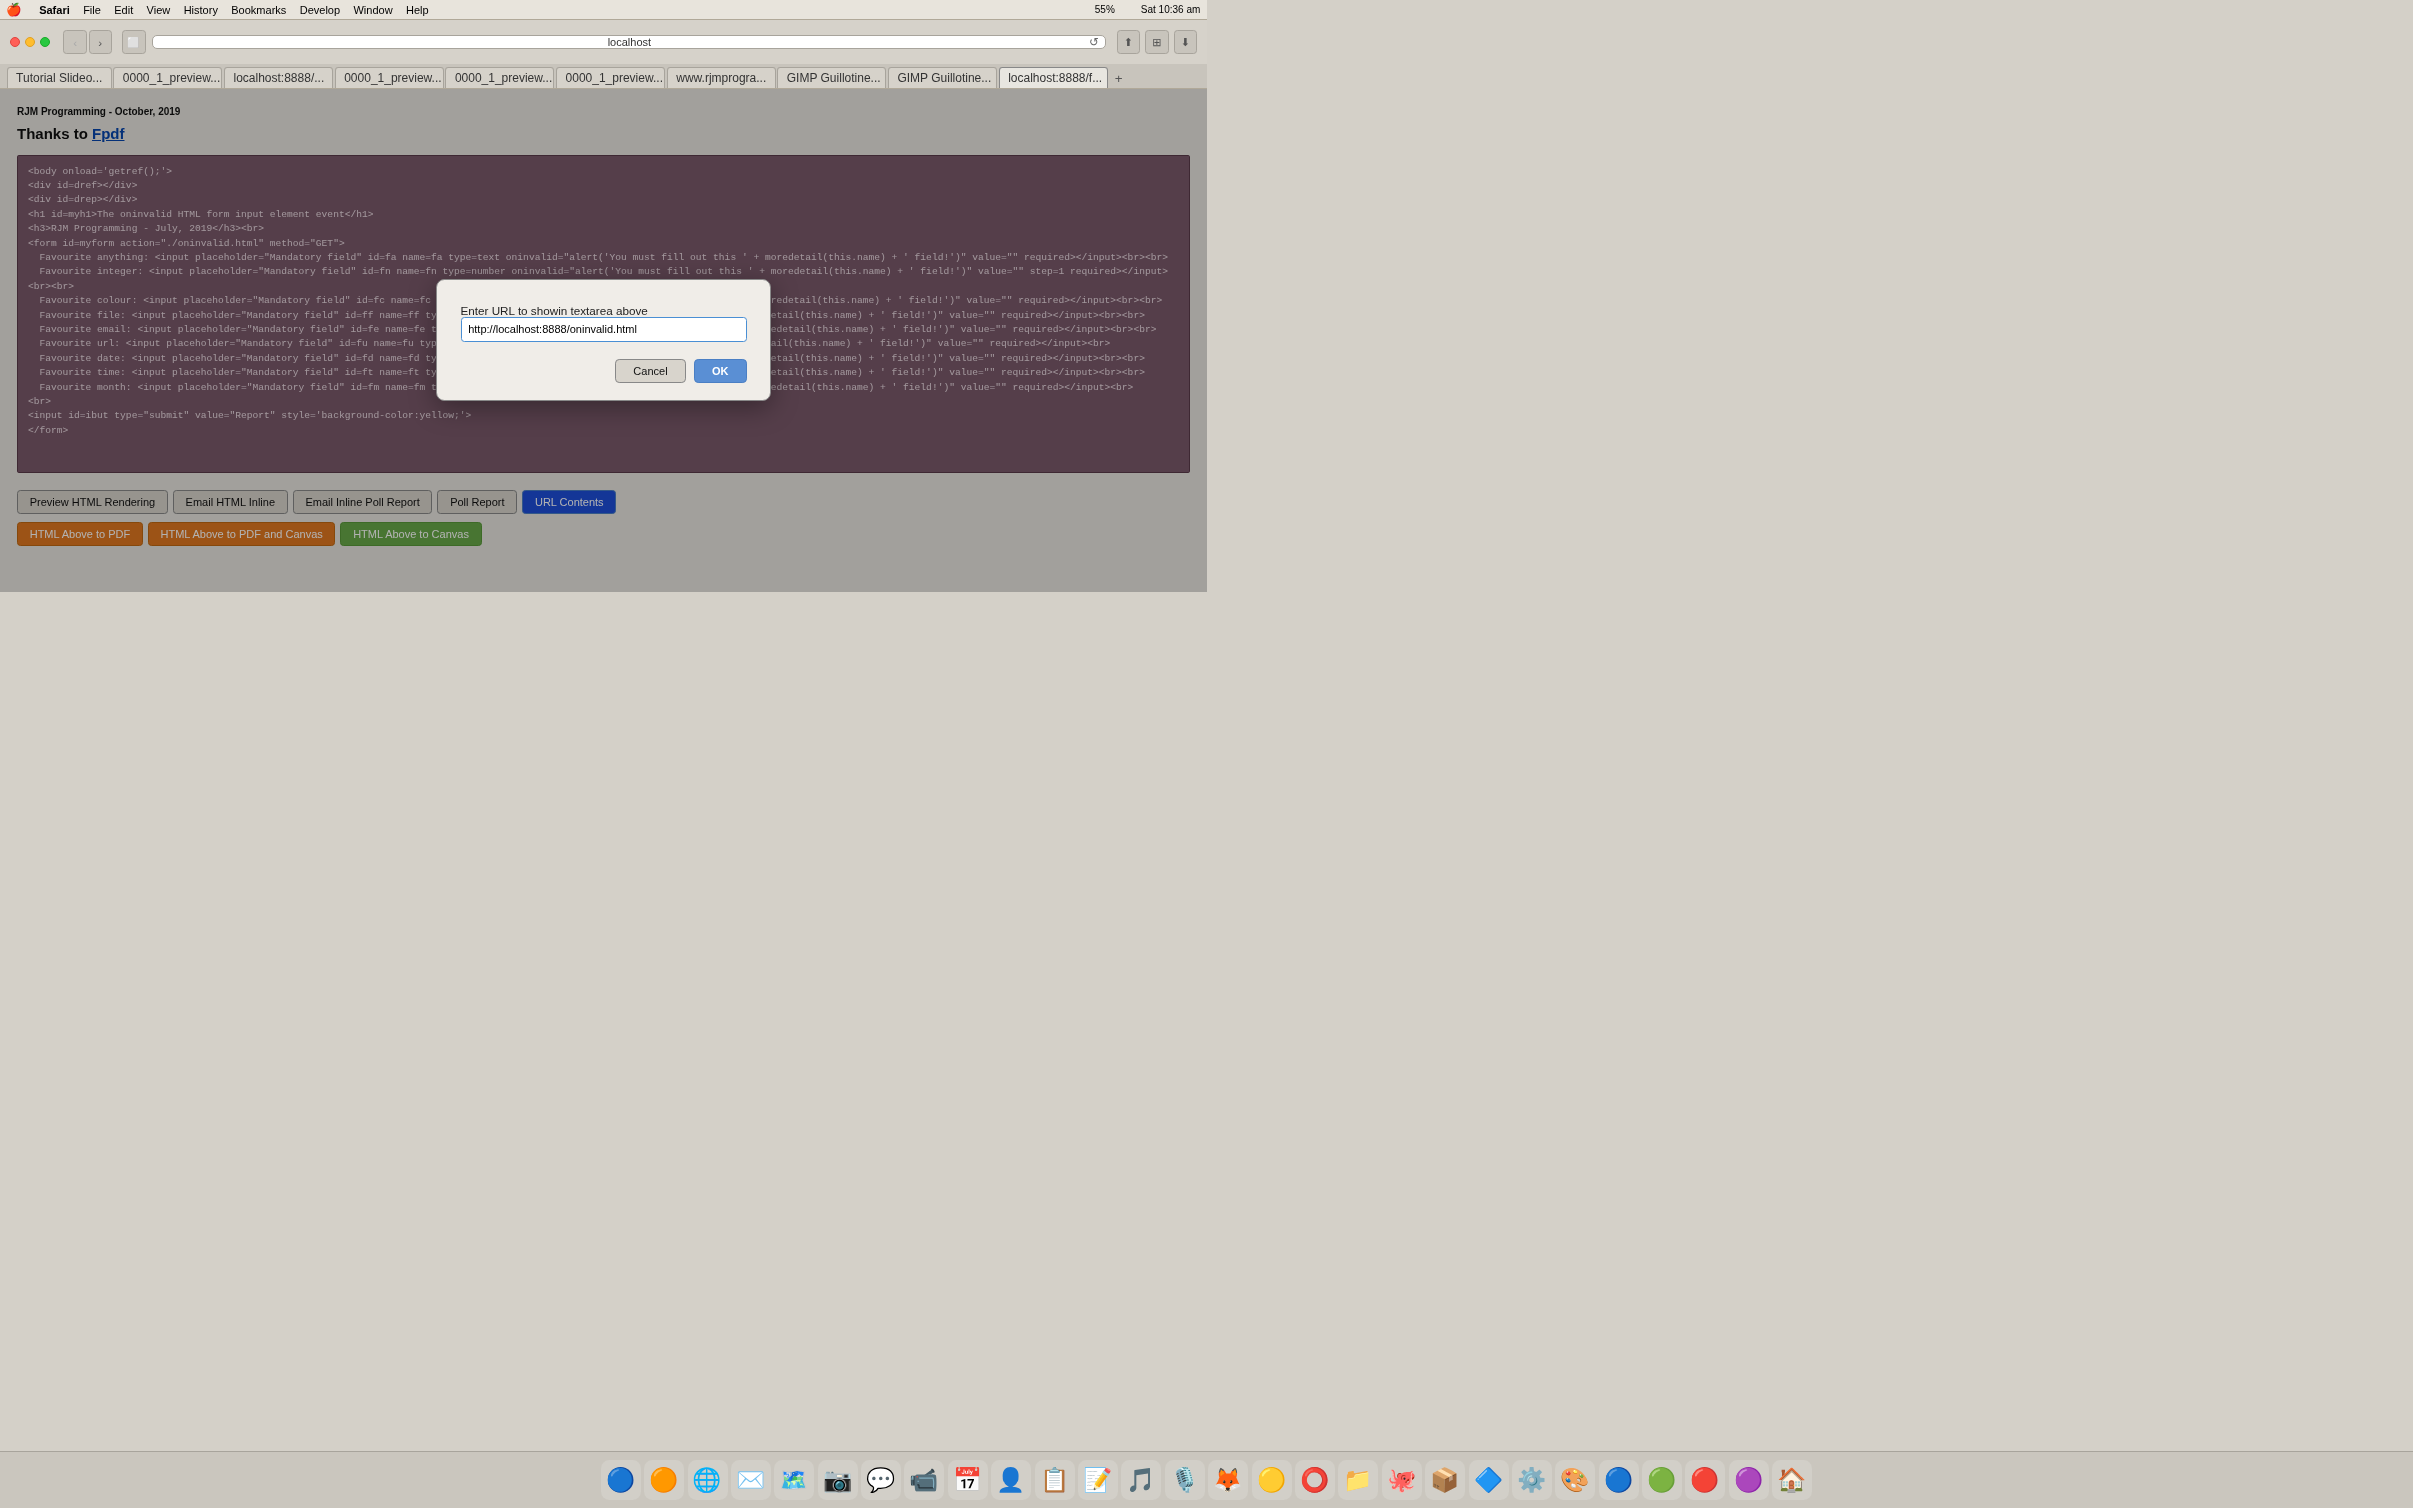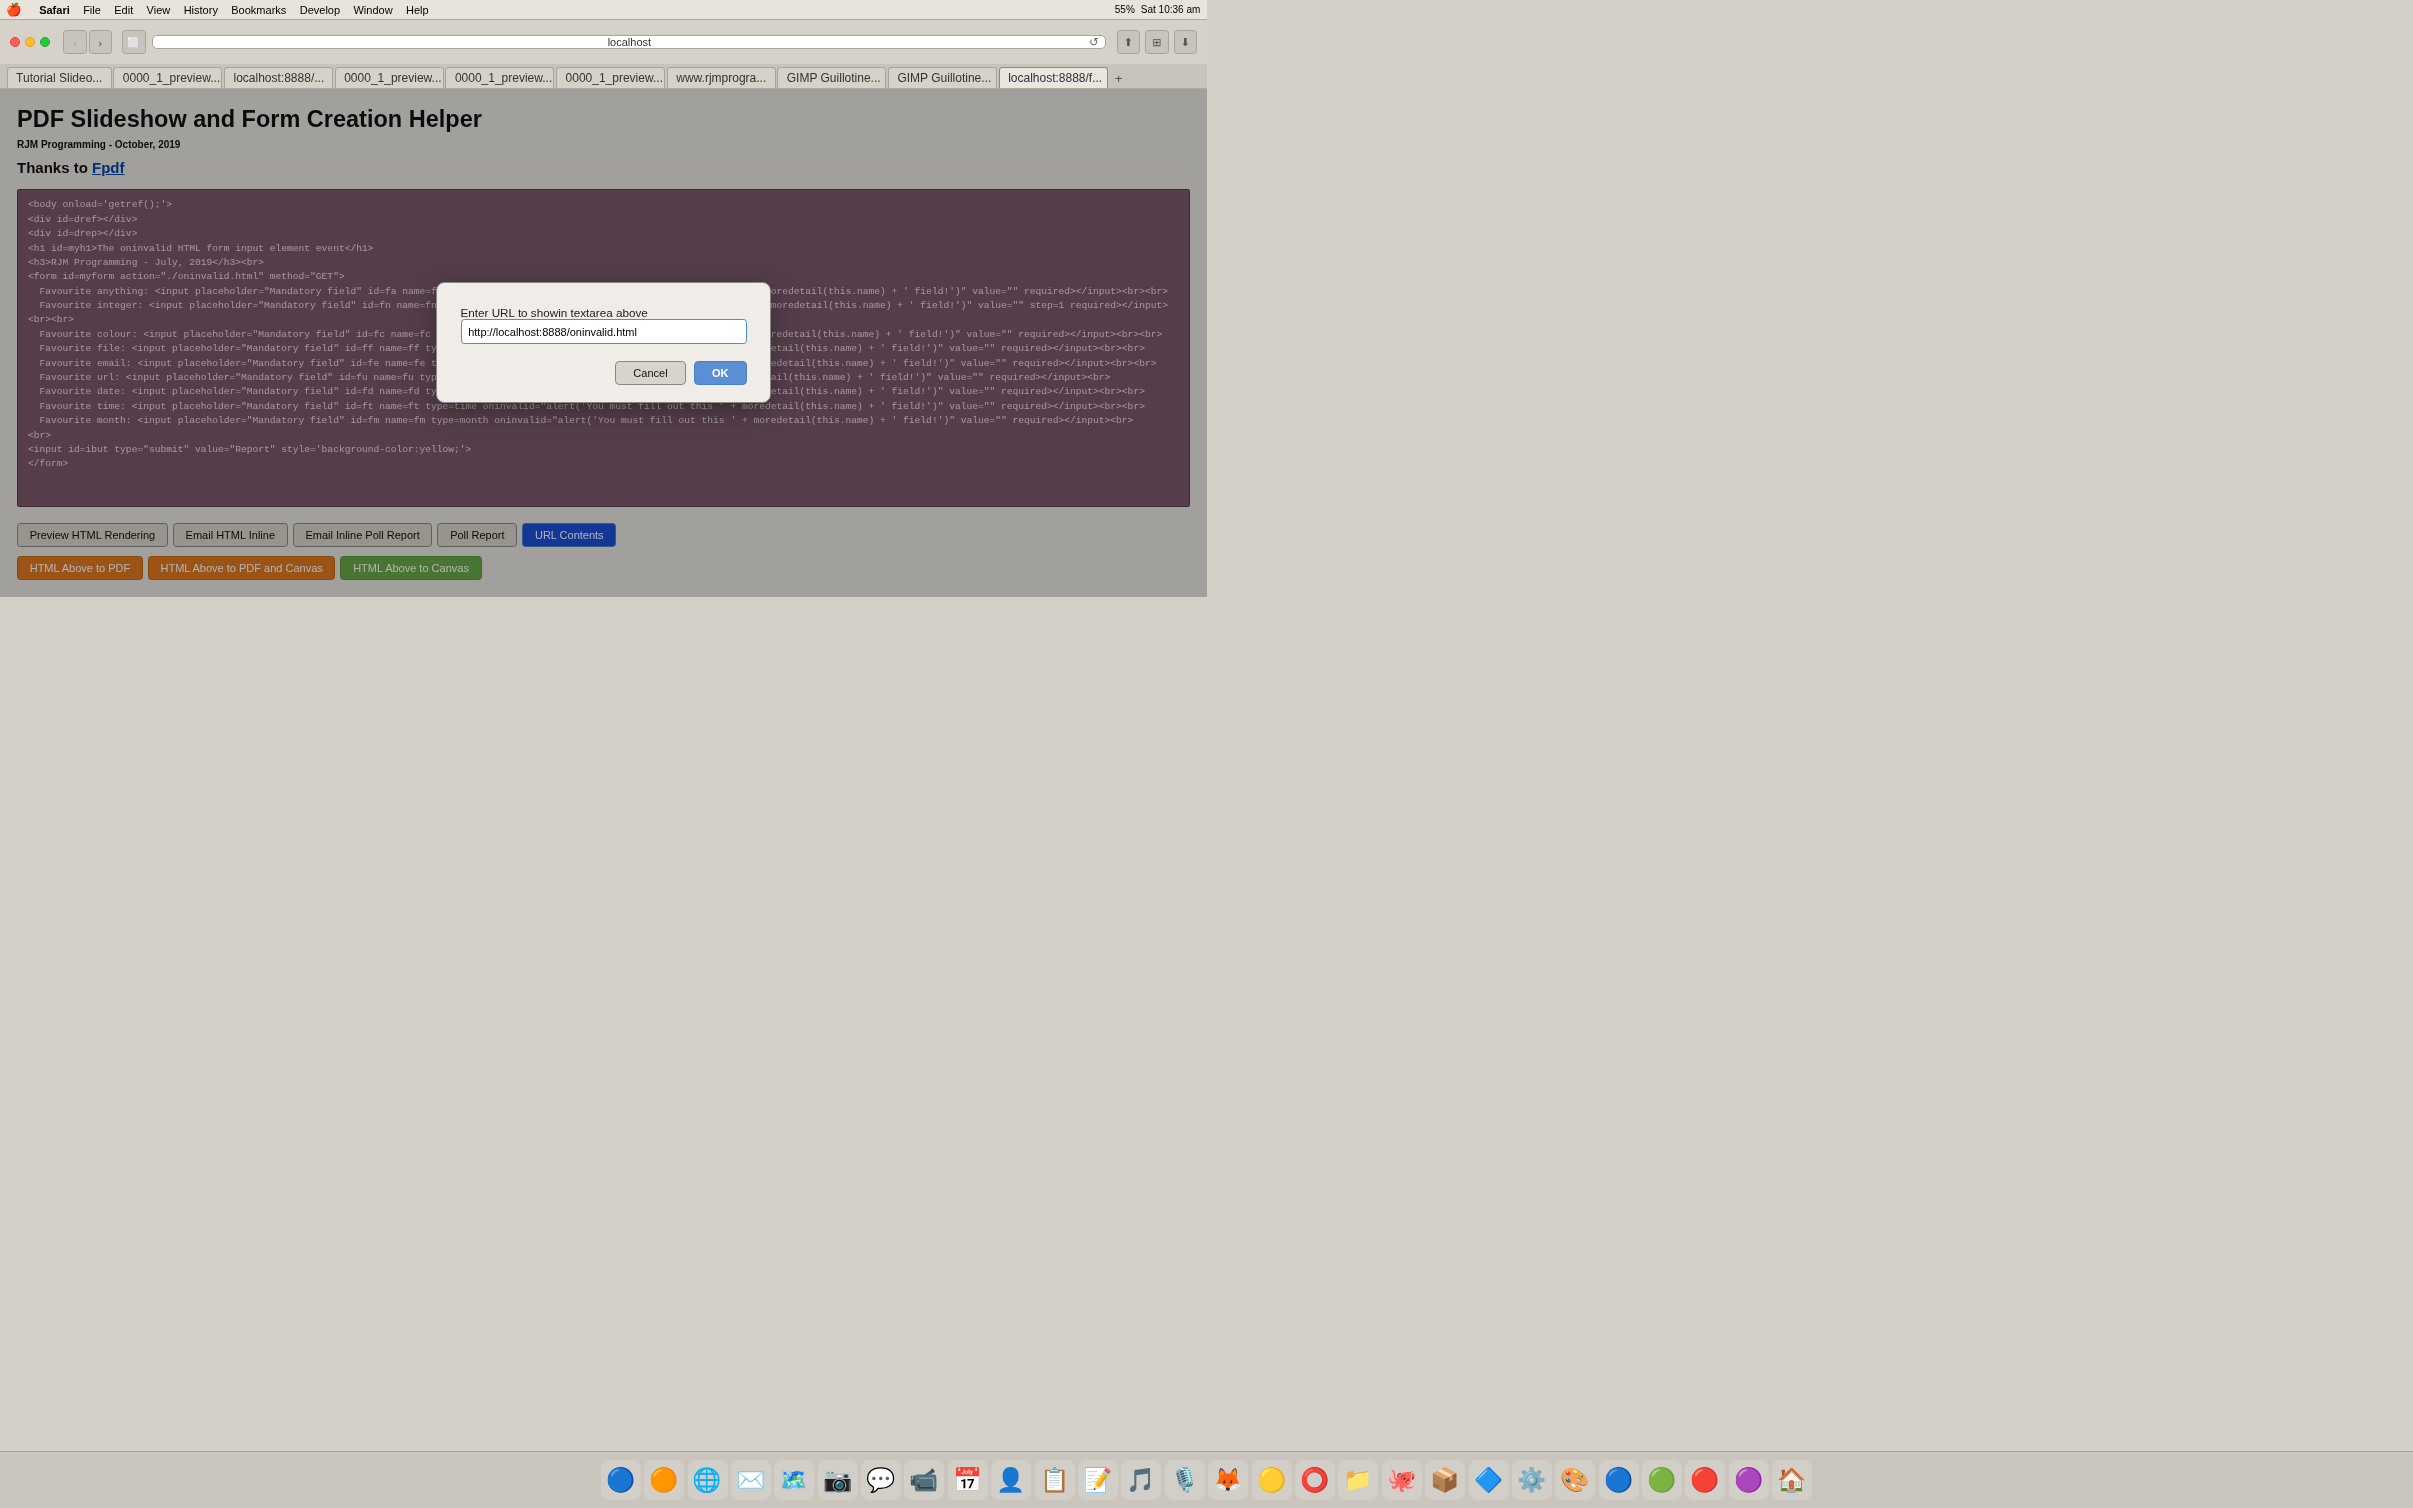--- a/index.html
+++ b/index.html
@@ -31,21 +31,21 @@
     .menubar-item {
       font-weight: 500;
       cursor: default;
       text-align: center;
     }
     .menubar-item.bold { font-weight: 700; }
     .menubar-right {
       margin-left: auto;
       display: flex;
       align-items: center;
-      gap: 6px;
+      gap: 26px;
       font-size: 10px;
     }
 
     
     .browser-chrome {
       background: #d6d2ca;
       border-bottom: 0.8px solid #b0a898;
     }
 
     .browser-toolbar {
@@ -402,21 +402,20 @@
     <div class="tab">0000_1_preview...</div>
     <div class="tab">www.rjmprogra...</div>
     <div class="tab">GIMP Guillotine...</div>
     <div class="tab">GIMP Guillotine...</div>
     <div class="tab active">localhost:8888/f...</div>
     <div class="tab-add">+</div>
   </div>
 </div>
 
 <div class="page-content">
-  <h1 class="page-title">PDF Slideshow and Form Creation Helper</h1>
   <h2 class="page-subtitle">RJM Programming - October, 2019</h2>
   <p class="thanks-line">
     <span>Thanks to </span><a href="#">Fpdf</a>
   </p>
 
   <div class="code-area-wrapper">
     <textarea class="code-textarea" style="">&lt;body onload='getref();'&gt;
 &lt;div id=dref&gt;&lt;/div&gt;
 &lt;div id=drep&gt;&lt;/div&gt;
 &lt;h1 id=myh1&gt;The oninvalid HTML form input element event&lt;/h1&gt;

